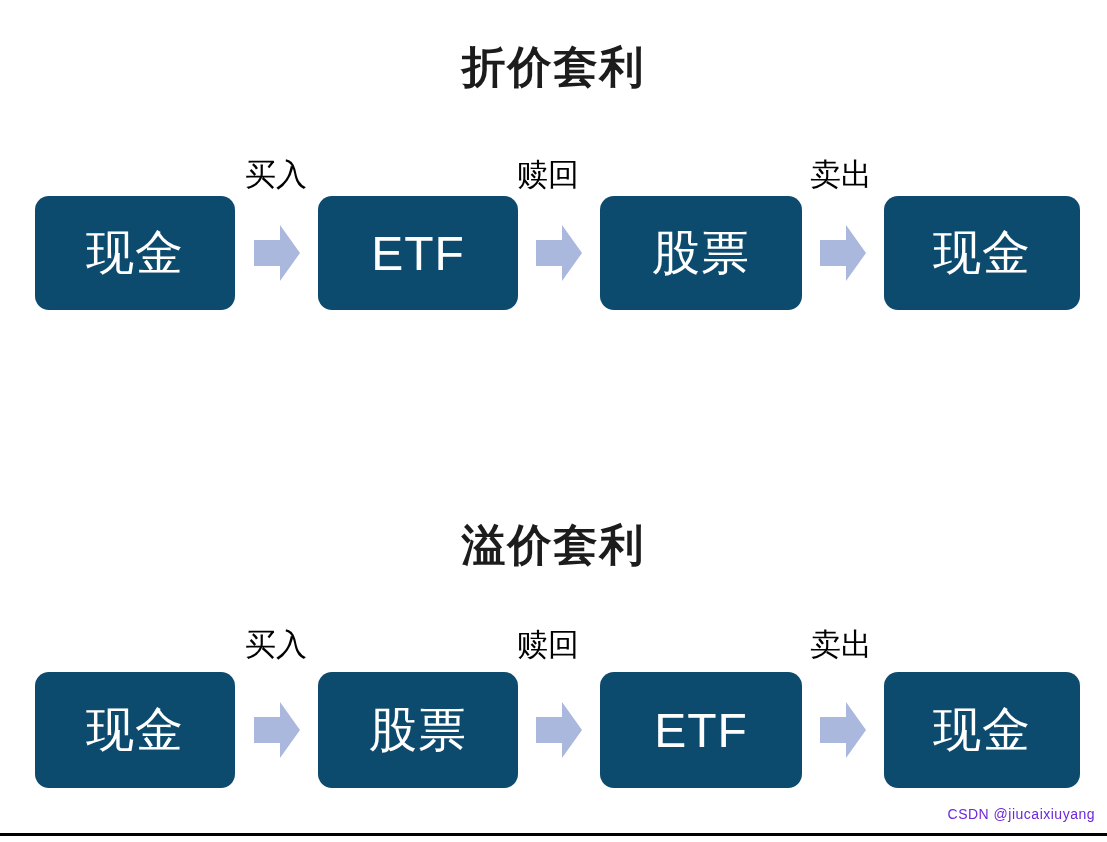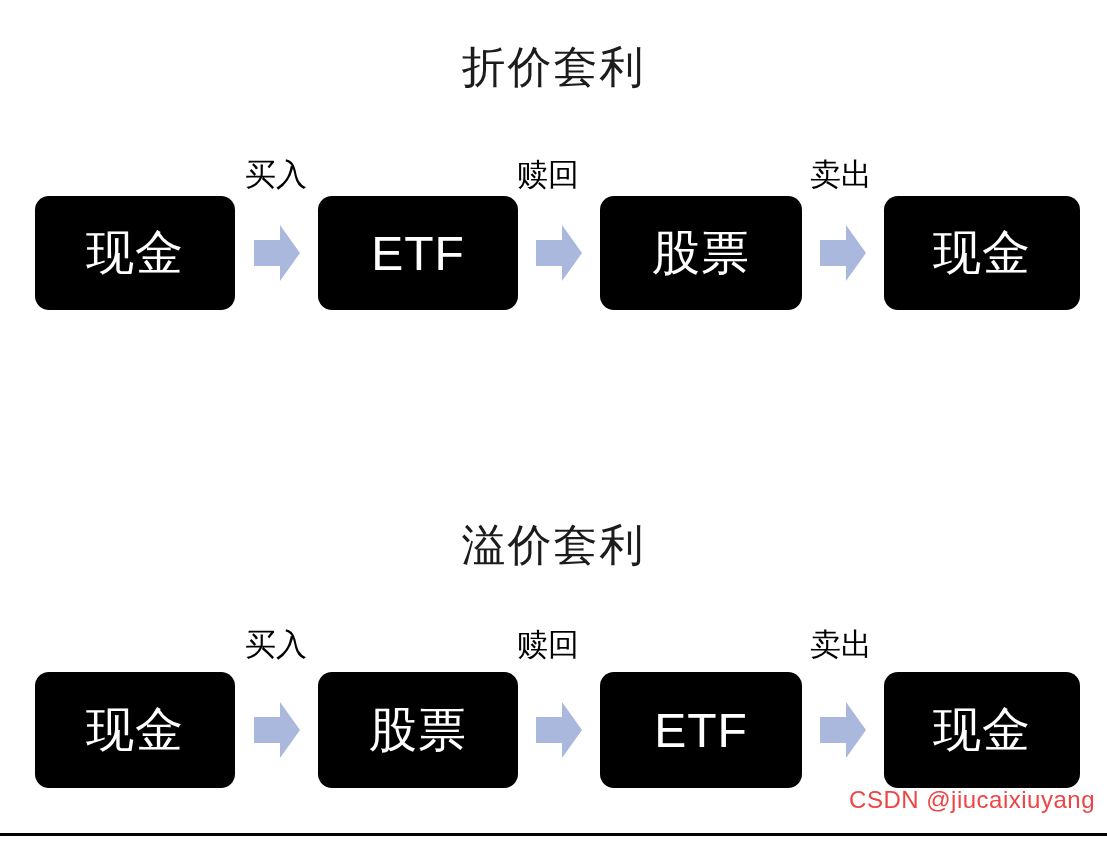--- a/index.html
+++ b/index.html
@@ -13,29 +13,29 @@
     background: #ffffff;
     overflow: hidden;
   }
 
   .section-title {
     position: absolute;
     left: 0;
     width: 100%;
     text-align: center;
     font-size: 44px;
-    font-weight: 400;
+    font-weight: 700;
     color: #1c1c1c;
     letter-spacing: 2px;
   }
 
   .flow-box {
     position: absolute;
     height: 114px;
-    background: #000000;
+    background: #0c4a6e;
     border-radius: 14px;
     color: #ffffff;
     display: flex;
     align-items: center;
     justify-content: center;
     font-size: 48px;
     font-weight: 500;
     letter-spacing: 1px;
   }
 
@@ -51,23 +51,23 @@
     position: absolute;
     font-size: 31px;
     font-weight: 400;
     color: #000000;
     white-space: nowrap;
   }
 
   .watermark {
     position: absolute;
     right: 12px;
-    top: 786px;
-    font-size: 24px;
-    color: #ef4444;
+    top: 806px;
+    font-size: 14px;
+    color: #6d28d9;
     letter-spacing: 0.5px;
   }
 
   .bottom-divider {
     position: absolute;
     left: 0;
     top: 833px;
     width: 100%;
     height: 3px;
     background: #000000;

